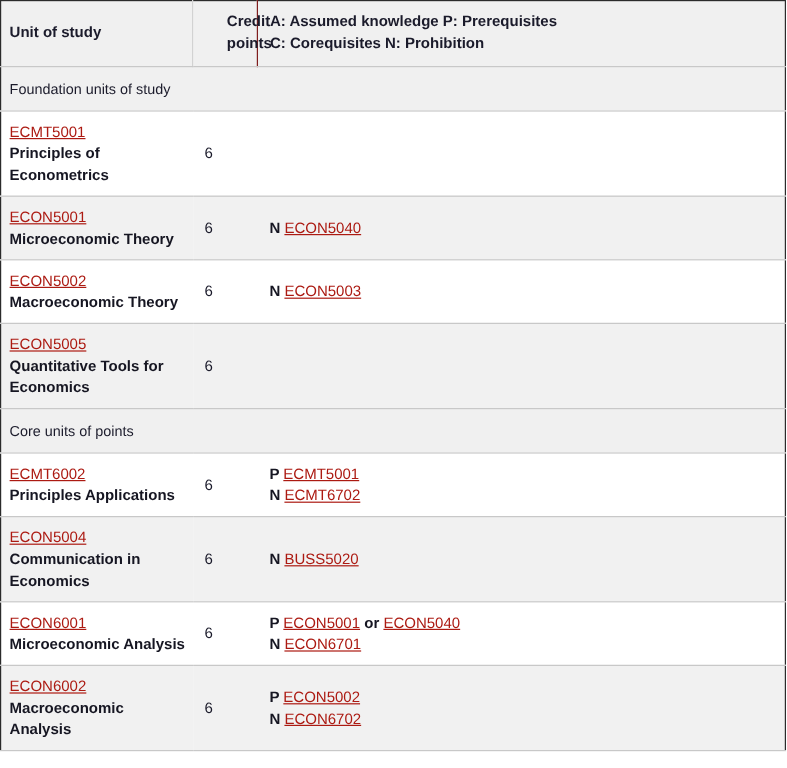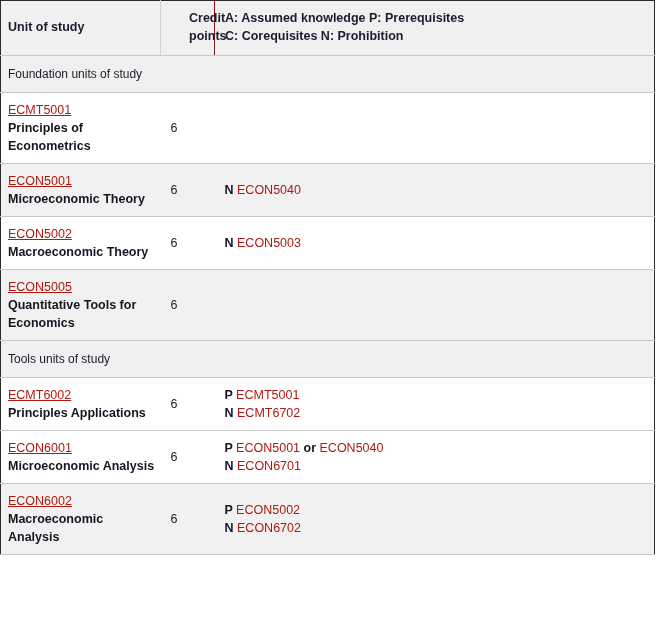--- a/index.html
+++ b/index.html
@@ -103,20 +103,21 @@
     color: #161622;
     font-weight: bold;
     font-size: 12.5px;
   }
   .req-prefix {
     color: #161622;
     font-weight: bold;
   }
   .req-link {
     color: #ac1a12;
+    text-decoration: underline;
     font-weight: normal;
     cursor: pointer;
   }
   .req-join {
     color: #161622;
     font-weight: bold;
   }
 </style>
 </head>
 <body>
@@ -176,33 +177,43 @@
       </tr>
       <tr class="unit-row alt">
         <td class="td-unit">
           <a class="unit-code">ECON5005</a>
           <span class="unit-title">Quantitative Tools for Economics</span>
         </td>
         <td class="td-credit">6</td>
         <td class="td-req"></td>
       </tr>
       <tr class="section-row">
-        <td colspan="3">Tools units of study</td>
+        <td colspan="3">Core units of points</td>
       </tr>
       <tr class="unit-row">
         <td class="td-unit">
           <a class="unit-code">ECMT6002</a>
           <span class="unit-title">Principles Applications</span>
         </td>
         <td class="td-credit">6</td>
         <td class="td-req">
           <span class="req-line"><span class="req-prefix">P</span> <a class="req-link">ECMT5001</a></span>
           <span class="req-line"><span class="req-prefix">N</span> <a class="req-link">ECMT6702</a></span>
         </td>
       </tr>
+      <tr class="unit-row alt">
+        <td class="td-unit">
+          <a class="unit-code">ECON5004</a>
+          <span class="unit-title">Communication in Economics</span>
+        </td>
+        <td class="td-credit">6</td>
+        <td class="td-req">
+          <span class="req-line"><span class="req-prefix">N</span> <a class="req-link">BUSS5020</a></span>
+        </td>
+      </tr>
       <tr class="unit-row">
         <td class="td-unit">
           <a class="unit-code">ECON6001</a>
           <span class="unit-title">Microeconomic Analysis</span>
         </td>
         <td class="td-credit">6</td>
         <td class="td-req">
           <span class="req-line"><span class="req-prefix">P</span> <a class="req-link">ECON5001</a> <span class="req-join">or</span> <a class="req-link">ECON5040</a></span>
           <span class="req-line"><span class="req-prefix">N</span> <a class="req-link">ECON6701</a></span>
         </td>

